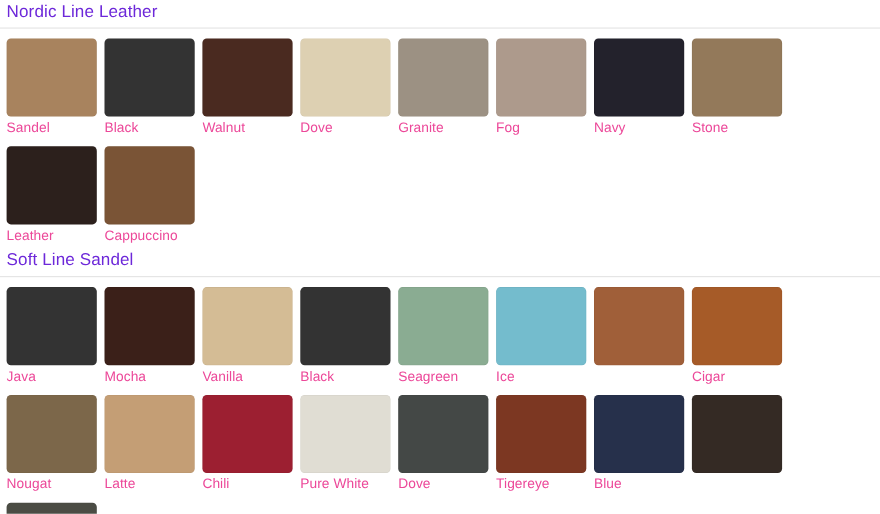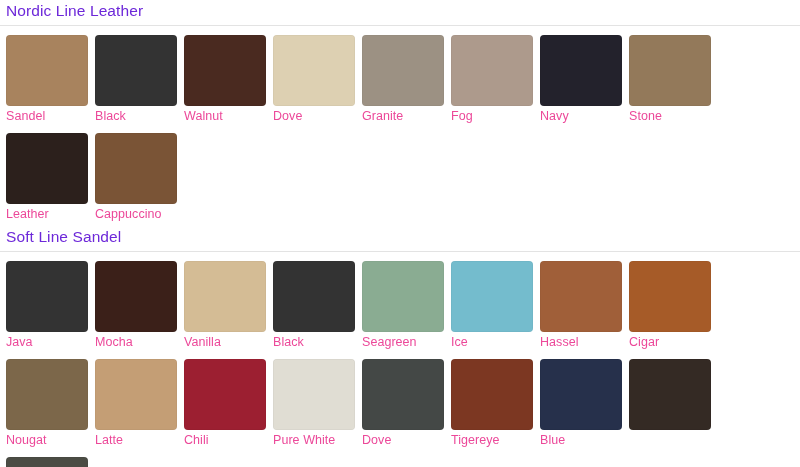--- a/index.html
+++ b/index.html
@@ -147,21 +147,20 @@
         <div class="swatch-cell">
           <div class="swatch-chip" style="background: rgb(138, 172, 146);"></div>
           <div class="swatch-label">Seagreen</div>
         </div>
         <div class="swatch-cell">
           <div class="swatch-chip" style="background: rgb(116, 188, 205);"></div>
           <div class="swatch-label">Ice</div>
         </div>
         <div class="swatch-cell">
           <div class="swatch-chip" style="background: rgb(160, 95, 57);"></div>
-          <div class="swatch-label">Hassel</div>
         </div>
         <div class="swatch-cell">
           <div class="swatch-chip" style="background: rgb(166, 91, 40);"></div>
           <div class="swatch-label">Cigar</div>
         </div>
         <div class="swatch-cell">
           <div class="swatch-chip" style="background: rgb(124, 103, 74);"></div>
           <div class="swatch-label">Nougat</div>
         </div>
         <div class="swatch-cell">

